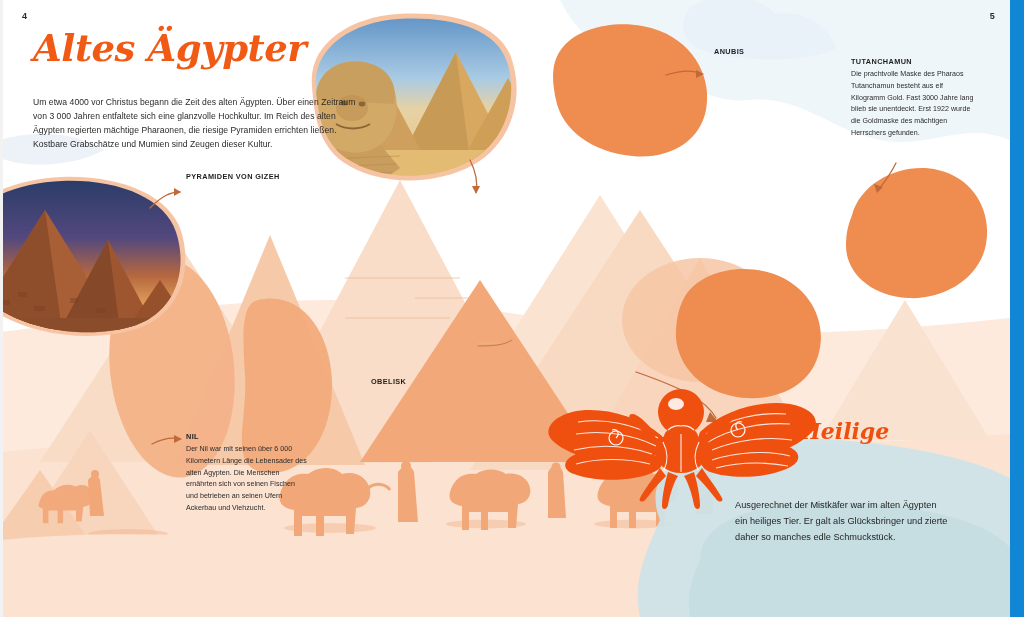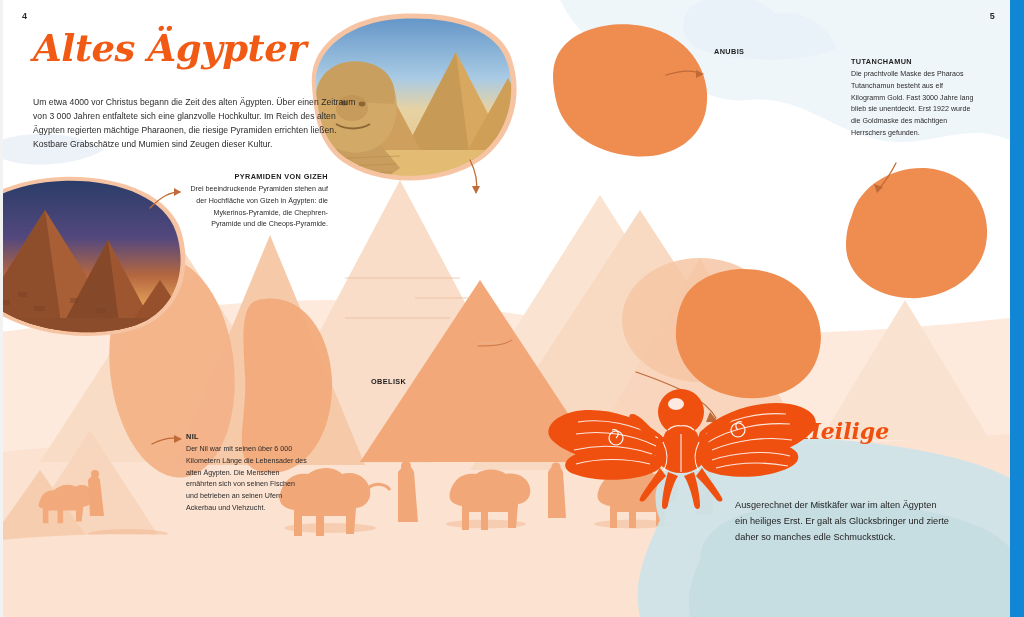--- a/index.html
+++ b/index.html
@@ -78,21 +78,21 @@
     margin-bottom: 3px;
     text-transform: uppercase;
   }
   .callout .c-body {
     font-size: 7.1px;
     line-height: 1.66;
     color: #2a2a2a;
     letter-spacing: .004em;
   }
 
-  .co-pyramiden  { left: 186px; top: 172px; width: 142px; text-align: right; }
+  .co-pyramiden  { left: 186px; top: 172px; width: 142px; }
   .co-sphinx     { left: 371px; top: 186px; width: 133px; }
   .co-obelisk    { left: 371px; top: 329px; width: 122px; margin-top: 48px; }
   .co-nil        { left: 186px; top: 432px; width: 122px; }
   .co-anubis     { left: 706px; top: 47px;  width: 122px; margin-left: 8px; }
   .co-tutanch    { left: 851px; top: 57px;  width: 124px; }
 
   
   .mk-title {
     position: absolute;
     font-family: "DejaVu Serif", serif;
@@ -425,21 +425,20 @@
 
   <div class="folio folio-left">4</div>
   <div class="folio folio-right">5</div>
 
   <h1 class="headline">Altes Ägypter</h1>
 
   <p class="intro">Um etwa 4000 vor Christus begann die Zeit des alten Ägypten. Über einen Zeitraum von 3 000 Jahren entfaltete sich eine glanzvolle Hochkultur. Im Reich des alten Ägypten regierten mächtige Pharaonen, die riesige Pyramiden errichten ließen. Kostbare Grabschätze und Mumien sind Zeugen dieser Kultur.</p>
 
   <div class="callout co-pyramiden">
     <div class="c-title">PYRAMIDEN VON GIZEH</div>
-    <div class="c-body">Drei beeindruckende Pyramiden stehen auf der Hochfläche von Gizeh in Ägypten: die Mykerinos-Pyramide, die Chephren-Pyramide und die Cheops-Pyramide.</div>
   </div>
 
 
   <div class="callout co-obelisk">
     <div class="c-title">OBELISK</div>
   </div>
 
   <div class="callout co-nil">
     <div class="c-title">NIL</div>
     <div class="c-body">Der Nil war mit seinen über 6 000 Kilometern Länge die Lebensader des alten Ägypten. Die Menschen ernährten sich von seinen Fischen und betrieben an seinen Ufern Ackerbau und Viehzucht.</div>
@@ -448,15 +447,15 @@
   <div class="callout co-anubis">
     <div class="c-title">ANUBIS</div>
   </div>
 
   <div class="callout co-tutanch">
     <div class="c-title">TUTANCHAMUN</div>
     <div class="c-body">Die prachtvolle Maske des Pharaos Tutanchamun besteht aus elf Kilogramm Gold. Fast 3000 Jahre lang blieb sie unentdeckt. Erst 1922 wurde die Goldmaske des mächtigen Herrschers gefunden.</div>
   </div>
 
   <div class="mk-title mk-title-1">Heilige</div>
-  <p class="mk-body">Ausgerechnet der Mistkäfer war im alten Ägypten ein heiliges Erst. Er galt als Glücksbringer und zierte daher so manches edle Schmuckstück.</p>
+  <p class="mk-body">Ausgerechnet der Mistkäfer war im alten Ägypten ein heiliges Tier. Er galt als Glücksbringer und zierte daher so manches edle Schmuckstück.</p>
 
 </div>
 
 </body></html>

